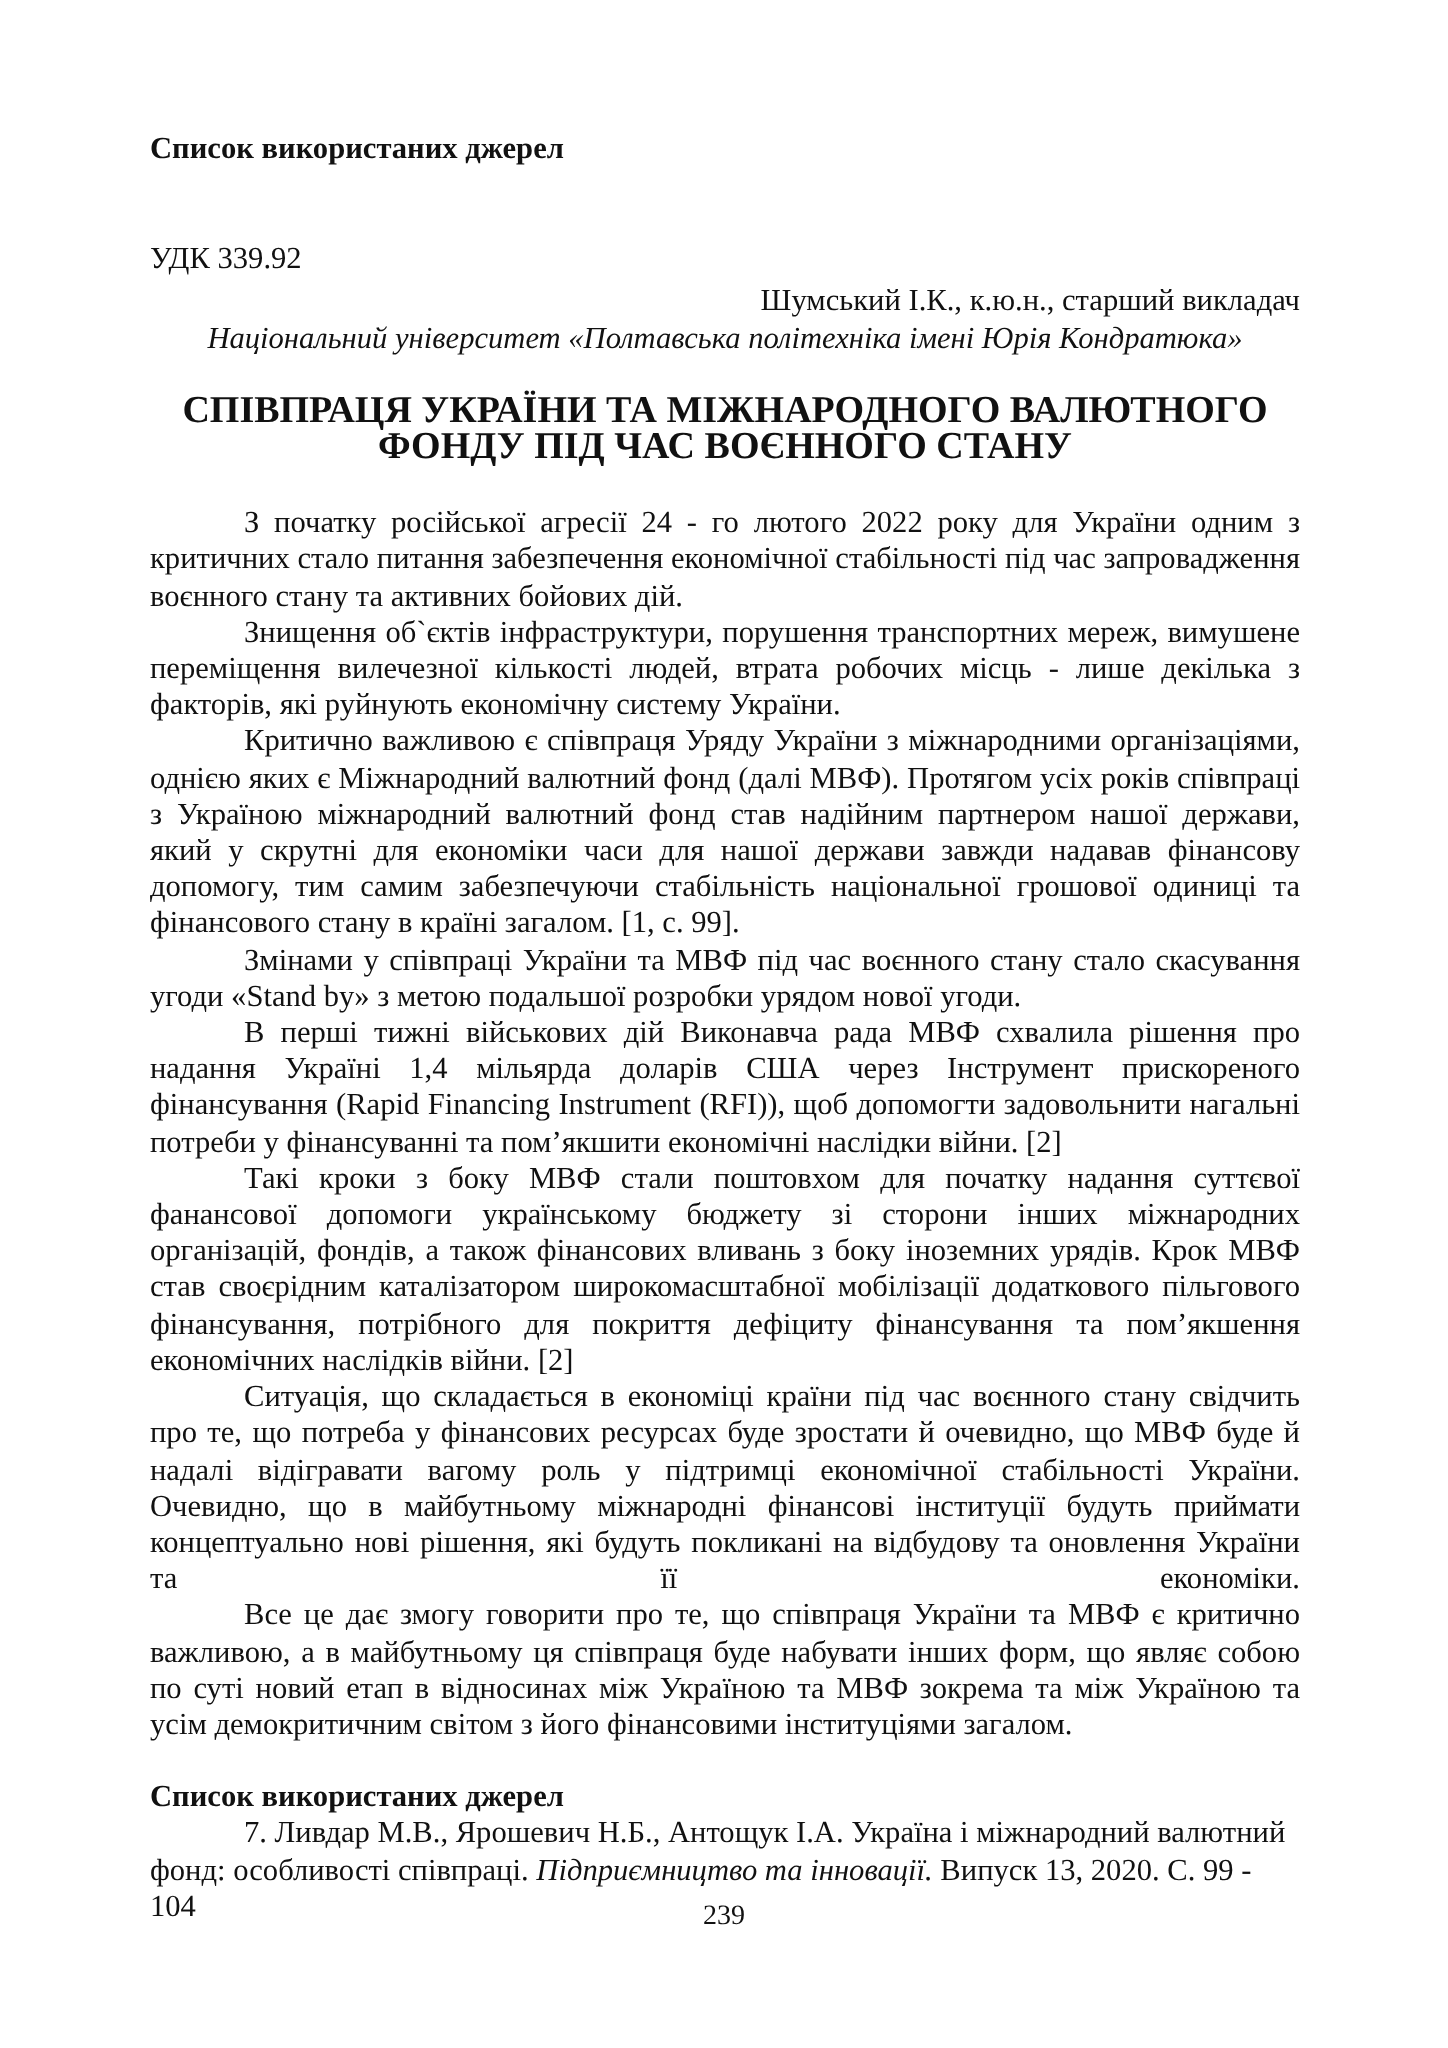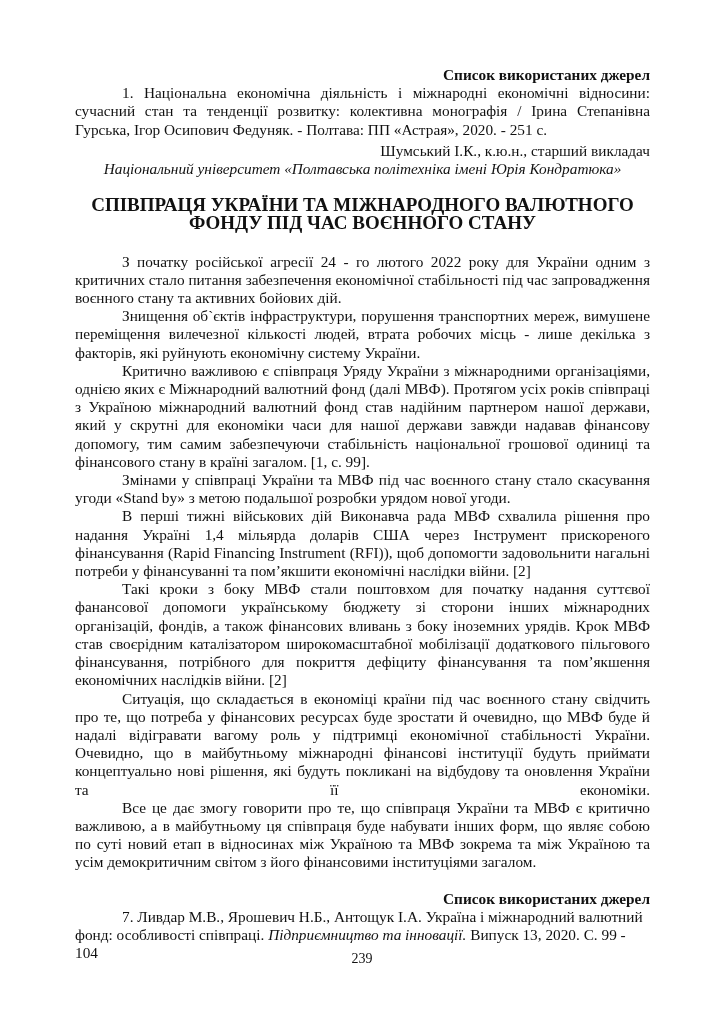--- a/index.html
+++ b/index.html
@@ -9,21 +9,21 @@
     color: #111111;
   }
   .page {
     position: absolute; left: 75px; top: 66px; width: 575px;
     font-size: 15.3px; line-height: 18.2px;
   }
   .italic { font-style: italic; margin-top: 24px; }
   .just { text-align: justify; }
   .indent { text-indent: 47px; }
   p { margin: 0; }
-  .sec-title { font-weight: bold; text-align: right; }
+  .sec-title { font-weight: bold; text-align: left; }
   .udk { margin-top: 37px; }
   .author { text-align: right; margin-top: 3px; }
   .affil { text-align: center; font-style: italic; }
   .title {
     font-weight: bold; text-align: center; margin-top: 18px;
     font-size: 19px; line-height: 18.2px; padding: 0 6px;
   }
   .body { margin-top: 20px; }
   .refs2 { margin-top: 18px; }
   .last-line-just { text-align-last: justify; }
@@ -32,23 +32,23 @@
     text-align: center; font-size: 14px;
   }
 </style>
 </head>
 <body>
 
 <div class="page">
 
   <div>
     <p class="sec-title">Список використаних джерел</p>
-    <p class="just indent">1. Національна економічна діяльність і міжнародні економічні відносини: сучасний стан та тенденції розвитку: колективна монографія / Ірина Степанівна Гурська, Ігор Осипович Федуняк. - Полтава: ПП «Астрая», 2020. - 251 с.</p>
   </div>
 
+  <p class="udk">УДК 339.92</p>
   <p class="author">Шумський І.К., к.ю.н., старший викладач</p>
   <p class="affil">Національний університет «Полтавська політехніка імені Юрія Кондратюка»</p>
 
   <p class="title">СПІВПРАЦЯ УКРАЇНИ ТА МІЖНАРОДНОГО ВАЛЮТНОГО ФОНДУ ПІД ЧАС ВОЄННОГО СТАНУ</p>
 
   <div class="body">
     <p class="just indent">З початку російської агресії 24 - го лютого 2022 року для України одним з критичних стало питання забезпечення економічної стабільності під час запровадження воєнного стану та активних бойових дій.</p>
     <p class="just indent">Знищення об`єктів інфраструктури, порушення транспортних мереж, вимушене переміщення вилечезної кількості людей, втрата робочих місць - лише декілька з факторів, які руйнують економічну систему України.</p>
     <p class="just indent">Критично важливою є співпраця Уряду України з міжнародними організаціями, однією  яких є Міжнародний валютний фонд (далі МВФ). Протягом усіх років співпраці з Україною міжнародний валютний фонд став надійним партнером нашої держави, який у скрутні для економіки часи для нашої держави завжди надавав фінансову допомогу, тим самим забезпечуючи стабільність національної грошової одиниці та фінансового стану в країні загалом. [1, с. 99].</p>
     <p class="just indent">Змінами у співпраці України та МВФ під час воєнного стану стало скасування угоди «Stand by» з метою подальшої розробки урядом нової угоди.</p>

